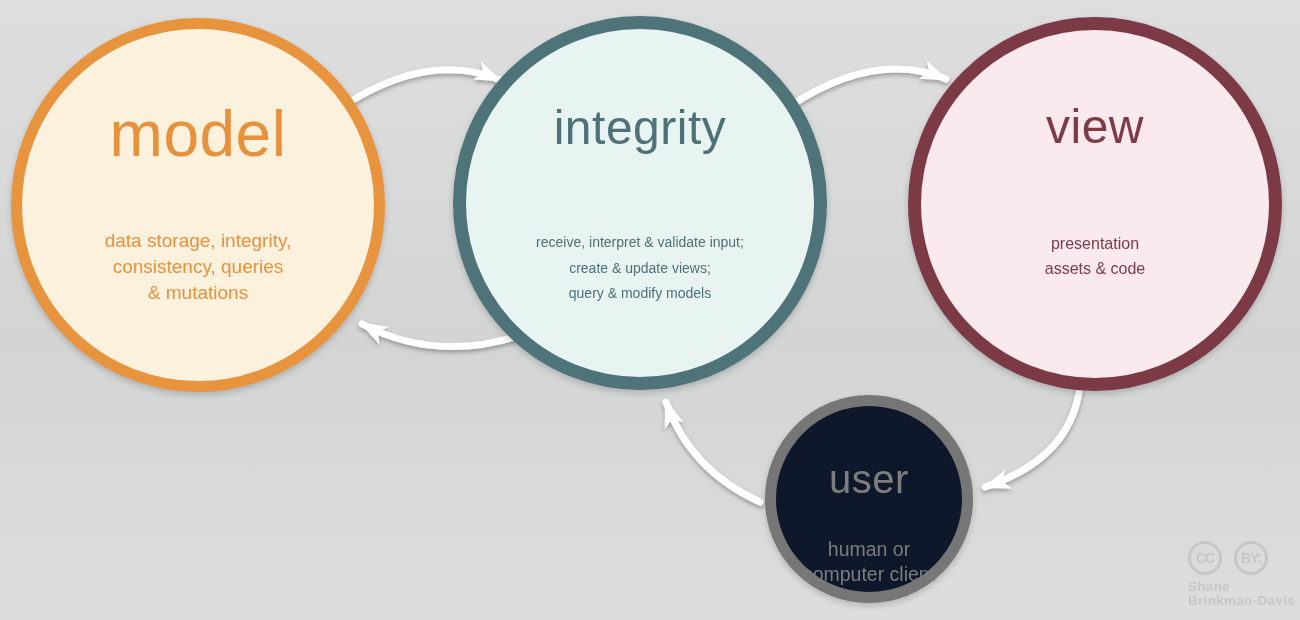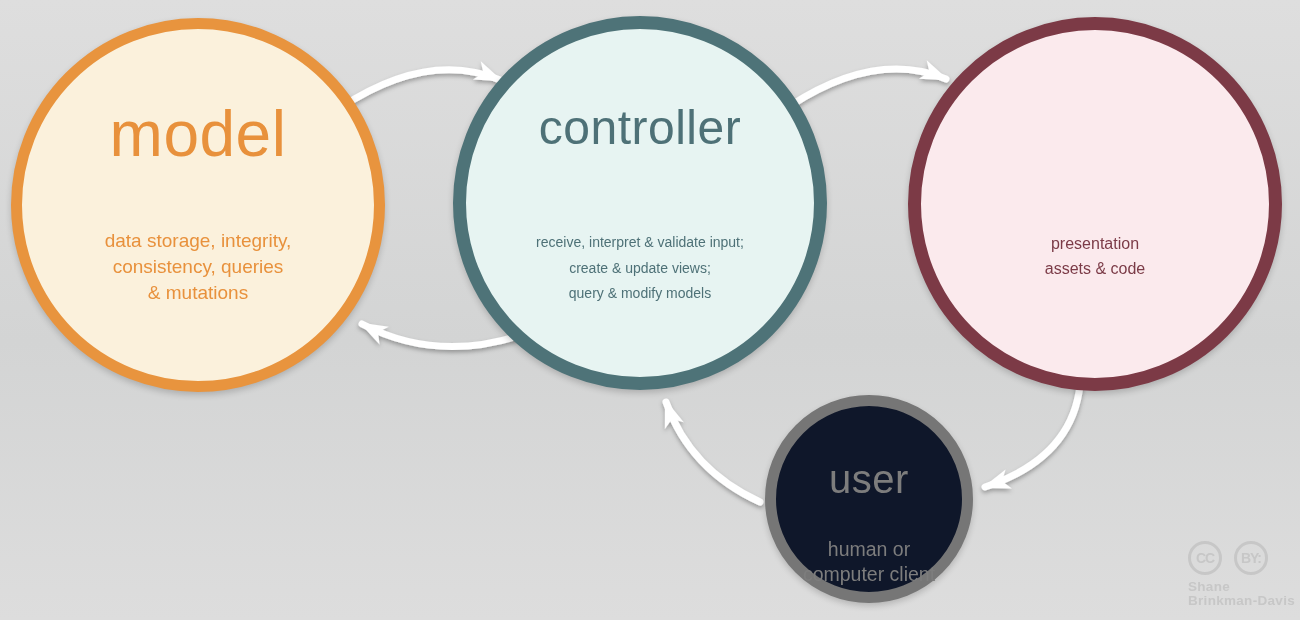--- a/index.html
+++ b/index.html
@@ -125,27 +125,28 @@
   </svg>
 
   <div class="circle node-model" style="border-color: rgb(232, 148, 62); background: rgb(251, 241, 220); color: rgb(232, 145, 60);">
     <div class="title">model</div>
     <div class="desc">data storage, integrity,
 consistency, queries
 &amp; mutations</div>
   </div>
 
   <div class="circle node-controller" style="border-color: rgb(78, 115, 120); background: rgb(231, 244, 242); color: rgb(78, 113, 119);">
-    <div class="title">controller</div>
+    <div class="title">integrity</div>
     <div class="desc">receive, interpret &amp; validate input;
 create &amp; update views;
 query &amp; modify models</div>
   </div>
 
   <div class="circle node-view" style="border-color: rgb(124, 58, 70); background: rgb(251, 234, 237); color: rgb(123, 59, 71);">
+    <div class="title">view</div>
     <div class="desc">presentation
 assets &amp; code</div>
   </div>
 
   <div class="circle node-user" style="border-color: rgb(118, 118, 118); background: #0f172a; color: rgb(125, 125, 125);">
     <div class="title">user</div>
     <div class="desc">human or
 computer client</div>
   </div>
 

